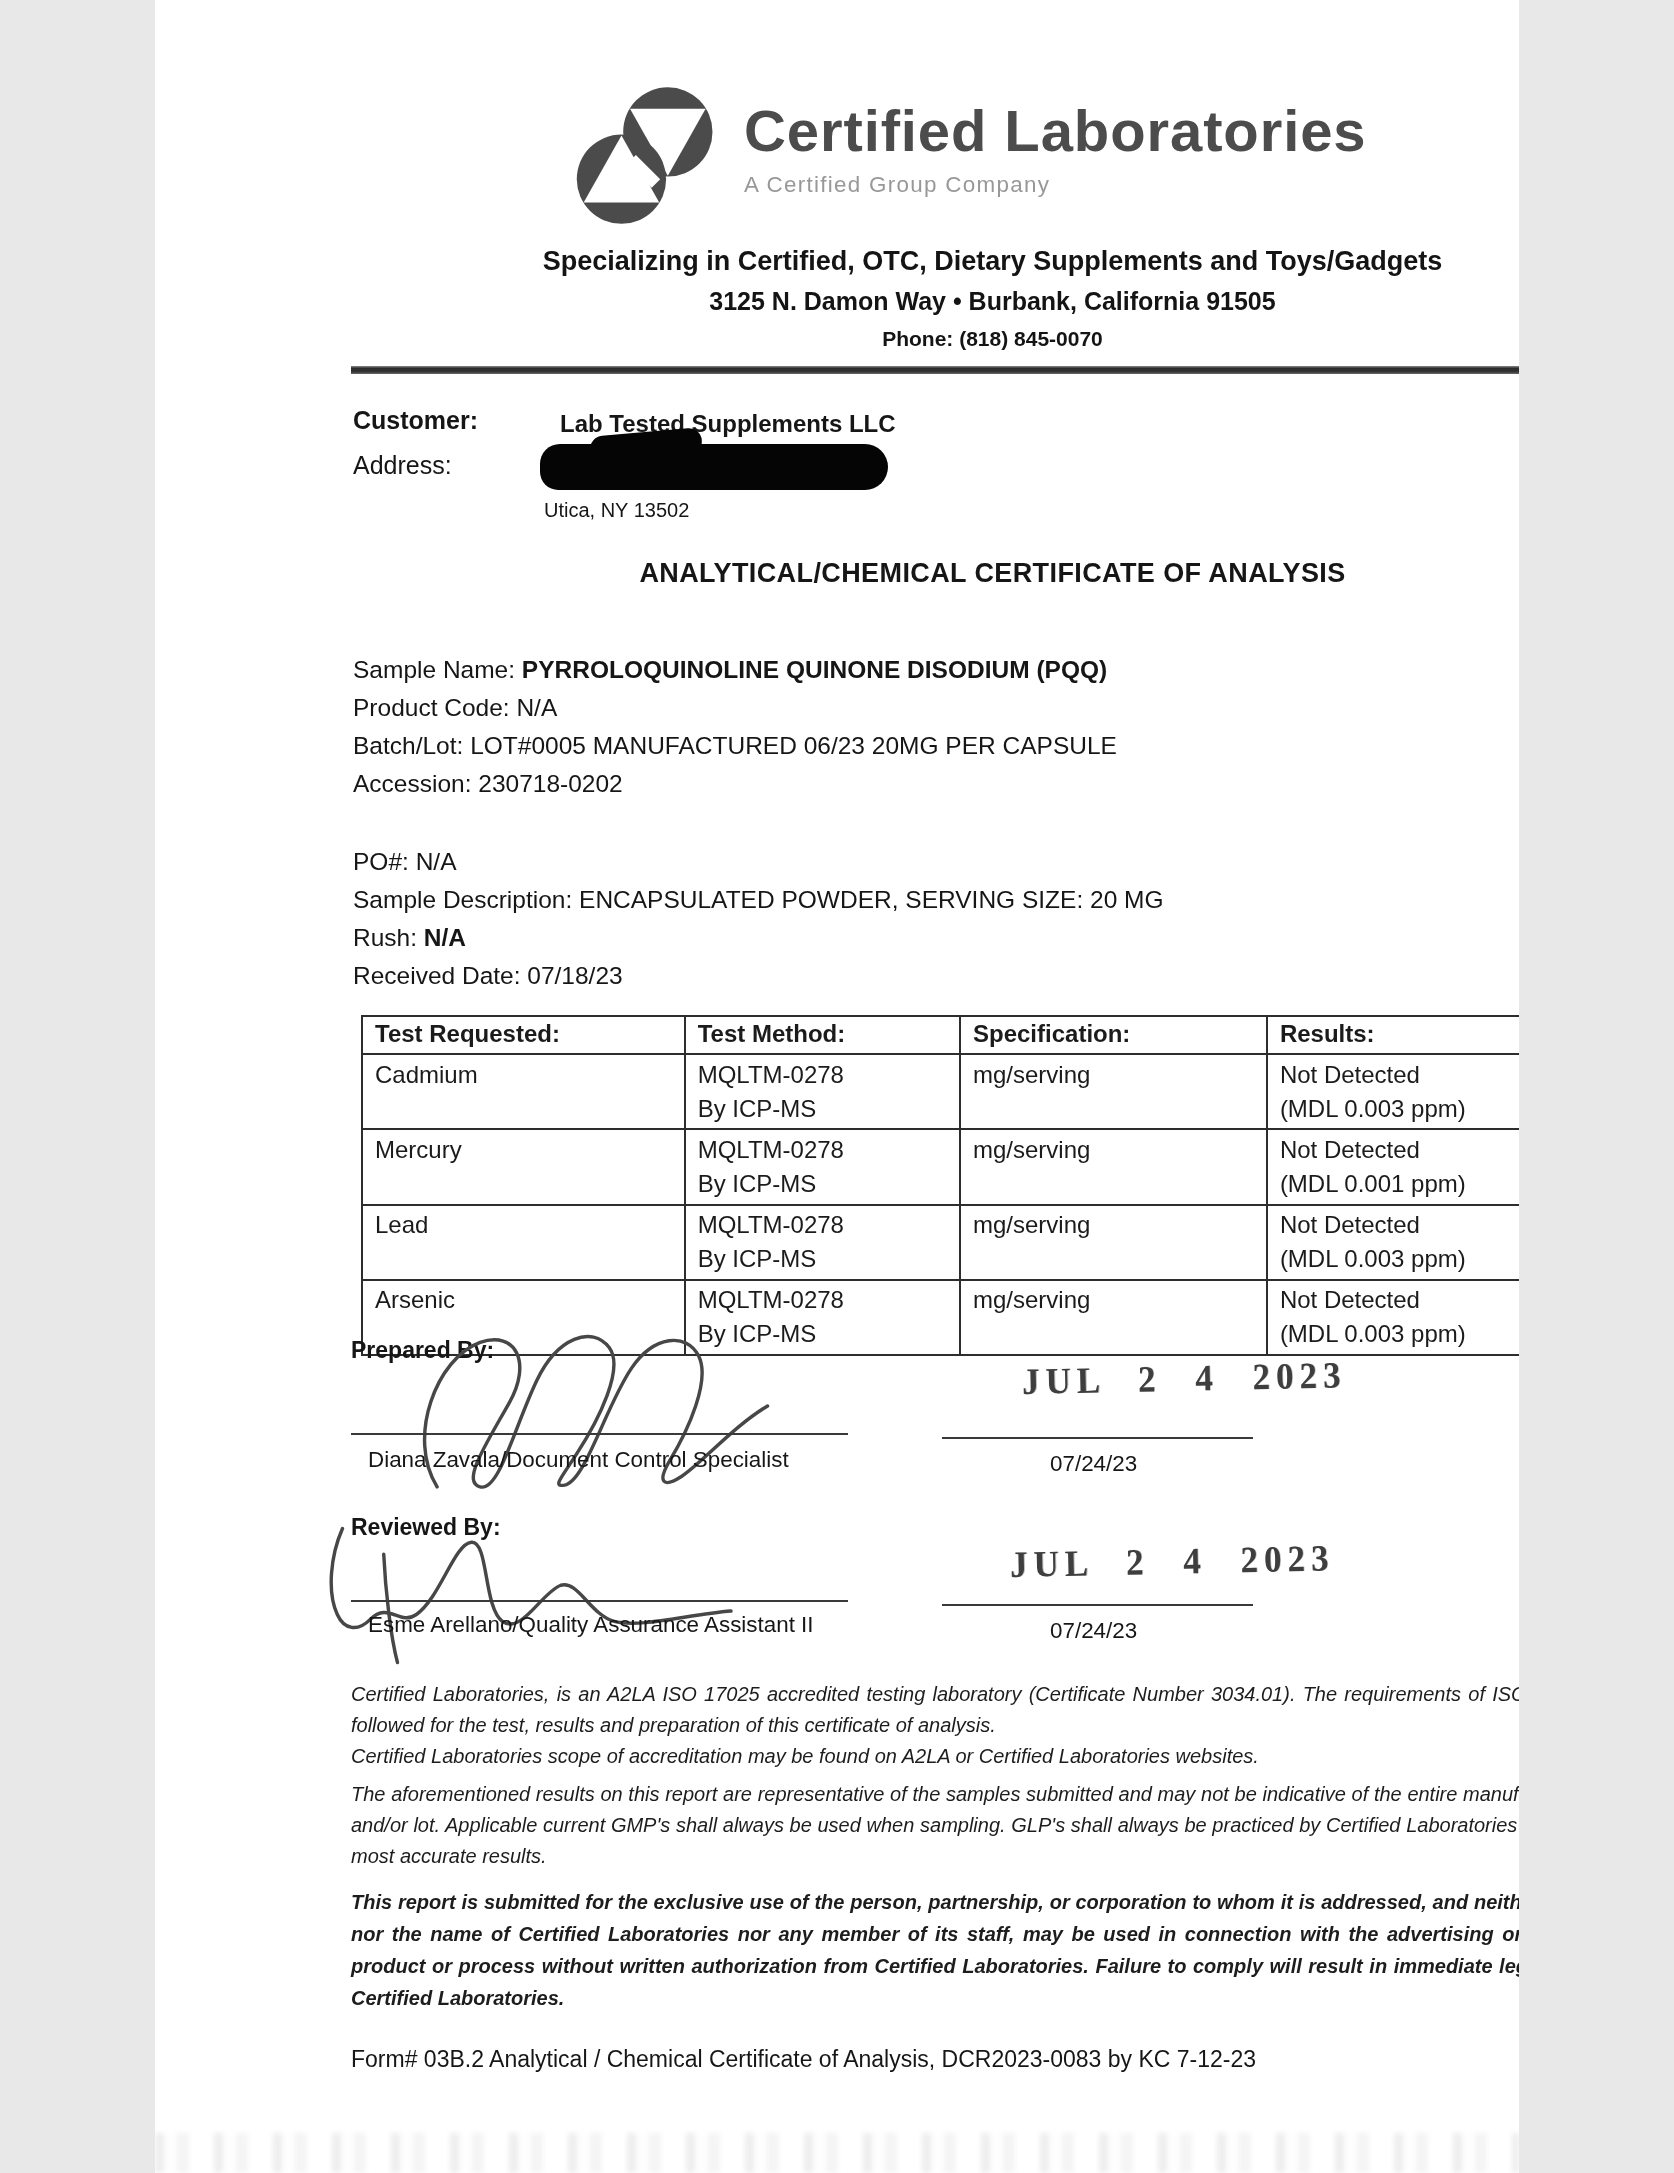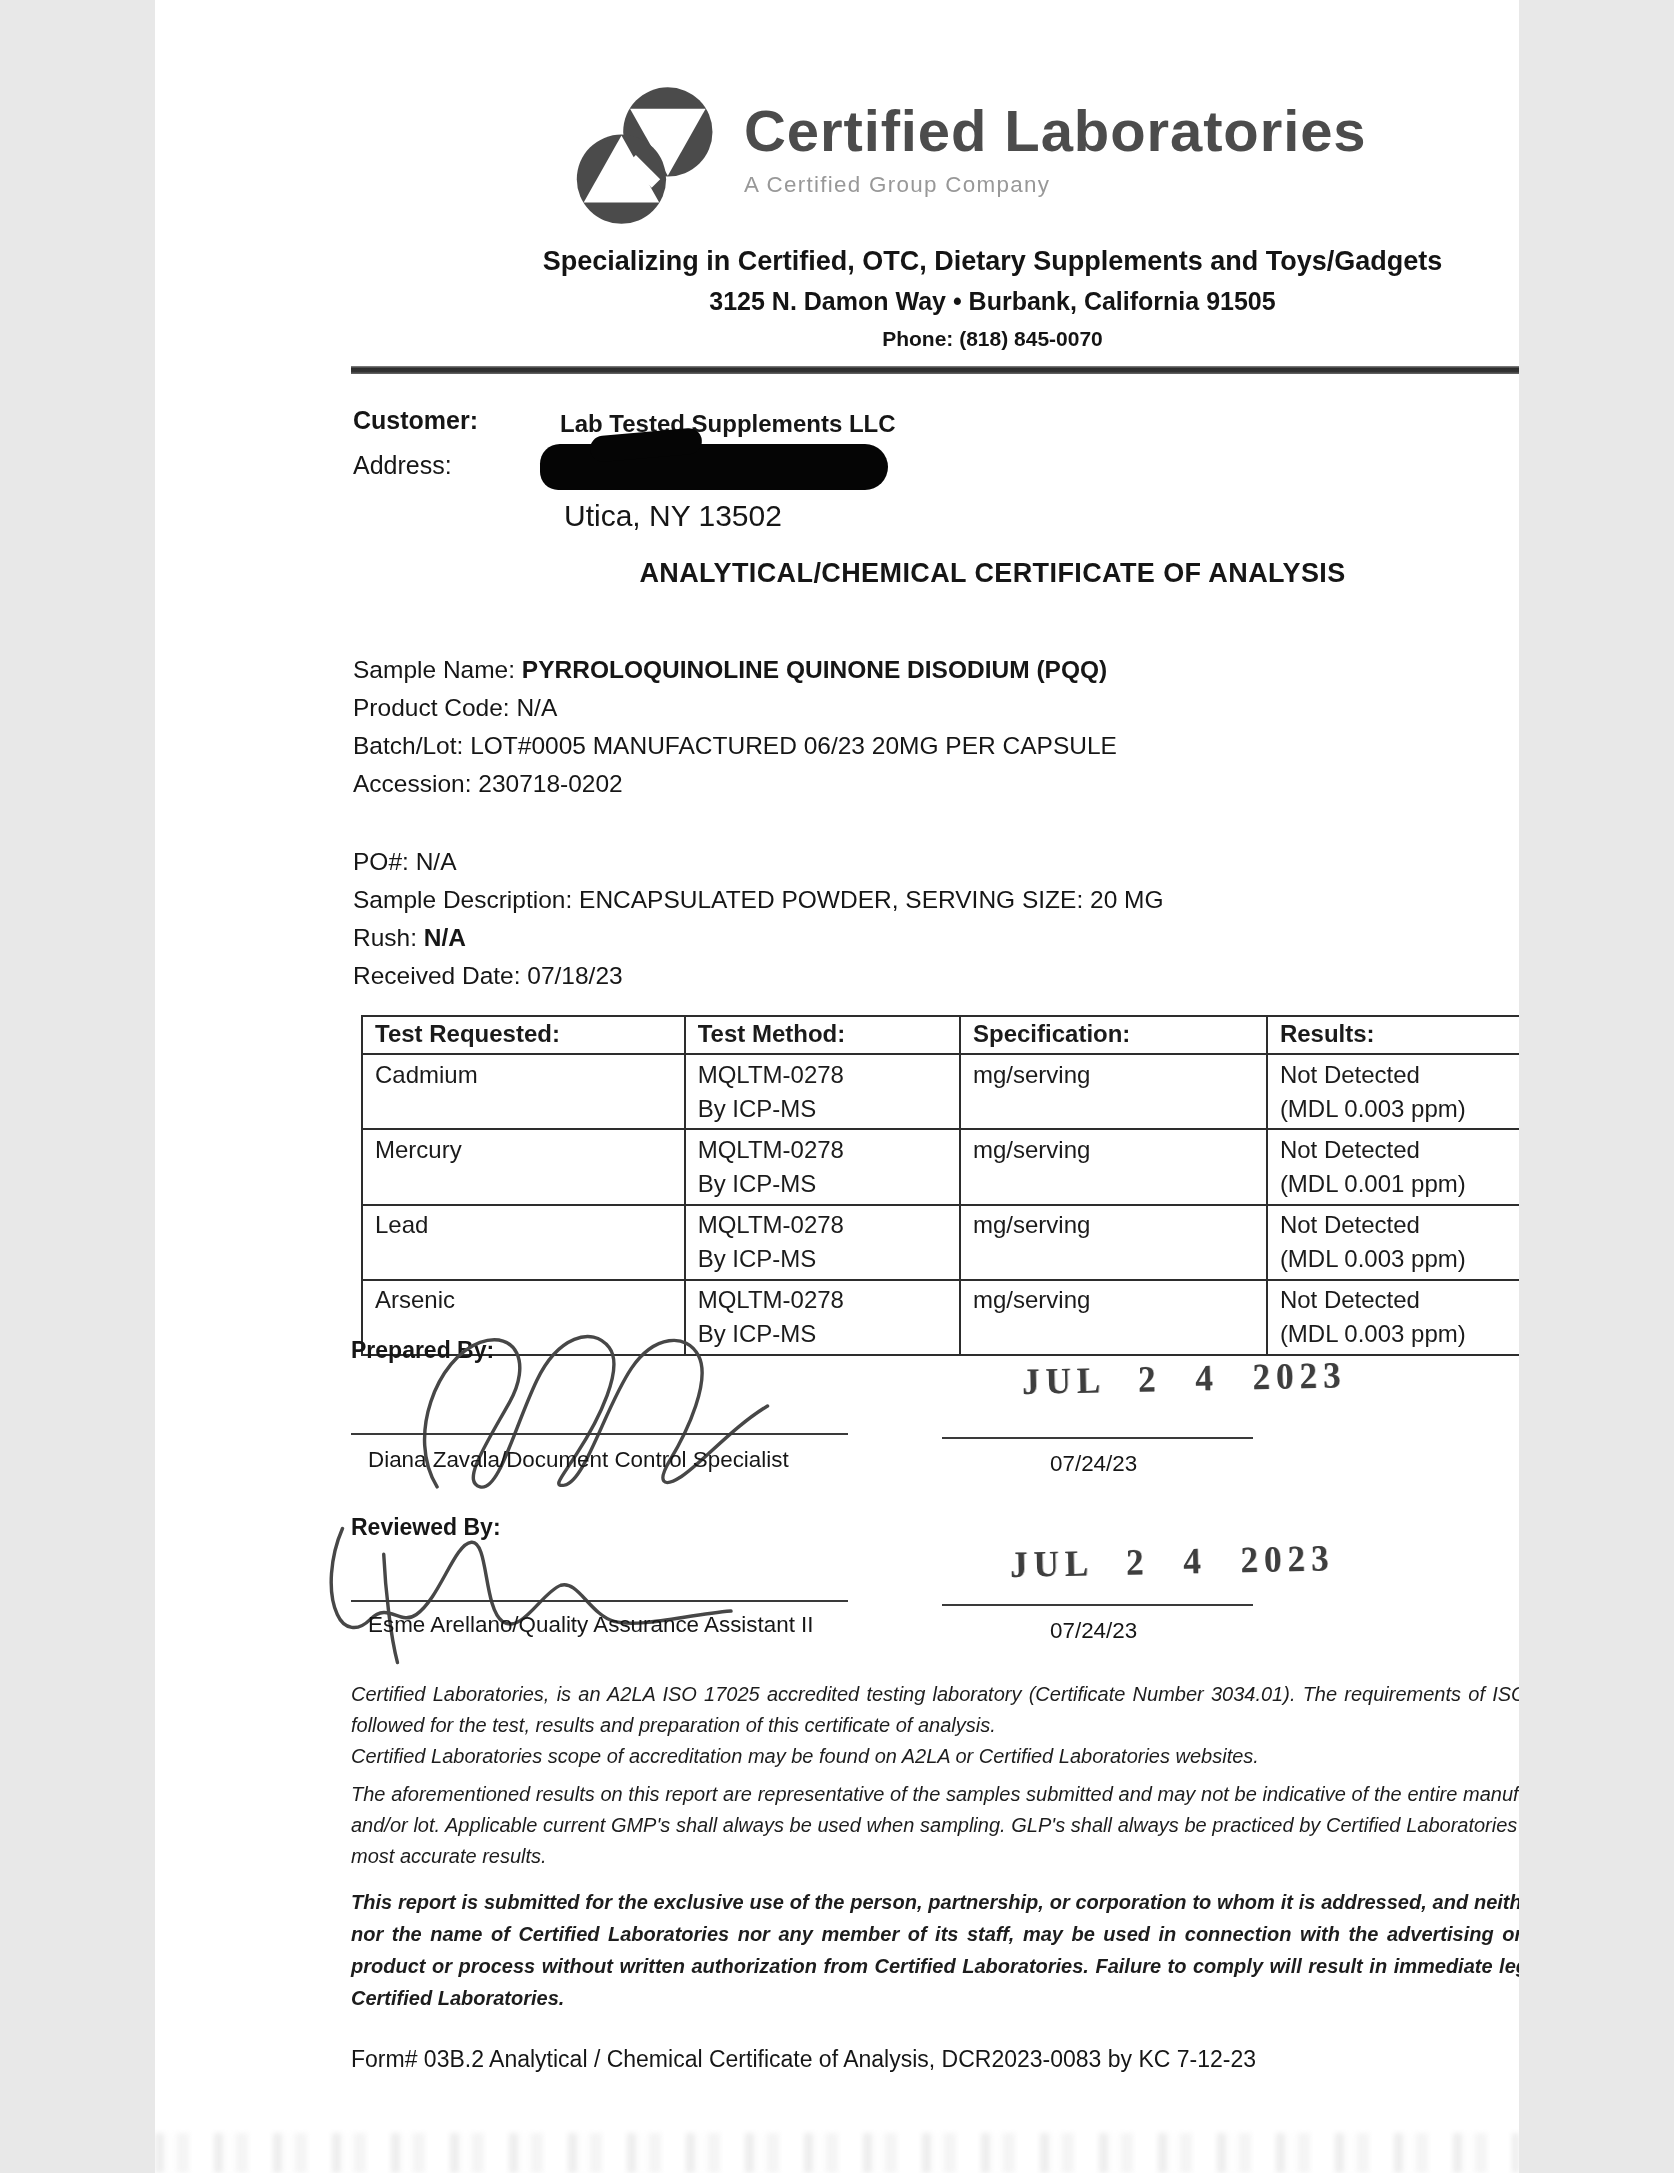--- a/index.html
+++ b/index.html
@@ -36,21 +36,21 @@
   
   .lbl  { font-size:25px; }
   .bold { font-weight:700; }
   .cust-label { left:198px; top:406px; }
   .cust-name  { left:389px; top:410px; font-size:24px;margin-left:16px; }
   .addr-label { left:198px; top:451px; }
   .redaction  { left:385px; top:444px; width:348px; height:46px; background:#050505;
                 border-radius:22.4px 26px 26px 20.6px; }
   .redaction::before { content:""; position:absolute; left:50px; top:-12px; width:112px; height:26px;
                 background:#050505; border-radius:13px; transform:rotate(-5deg); }
-  .cust-city  { left:389px; top:499px; font-size:30px;margin-left:20px; }
+  .cust-city  { left:389px; top:499px; font-size:20px; }
 
   
   .doc-title { left:138px; top:558px; width:1399px; text-align:center; font-size:27px; font-weight:700; letter-spacing:0.4px; }
   .info-line { left:198px; font-size:24.5px; white-space:nowrap; }
 
   
   .results { left:206px; top:1015px; width:1215px; border-collapse:collapse; }
   .results th, .results td {
     border:2.6px solid #2d2d2d; padding:2.6px 12px; text-align:left;
     font-size:24px; vertical-align:top; color:#1b1b1b;

